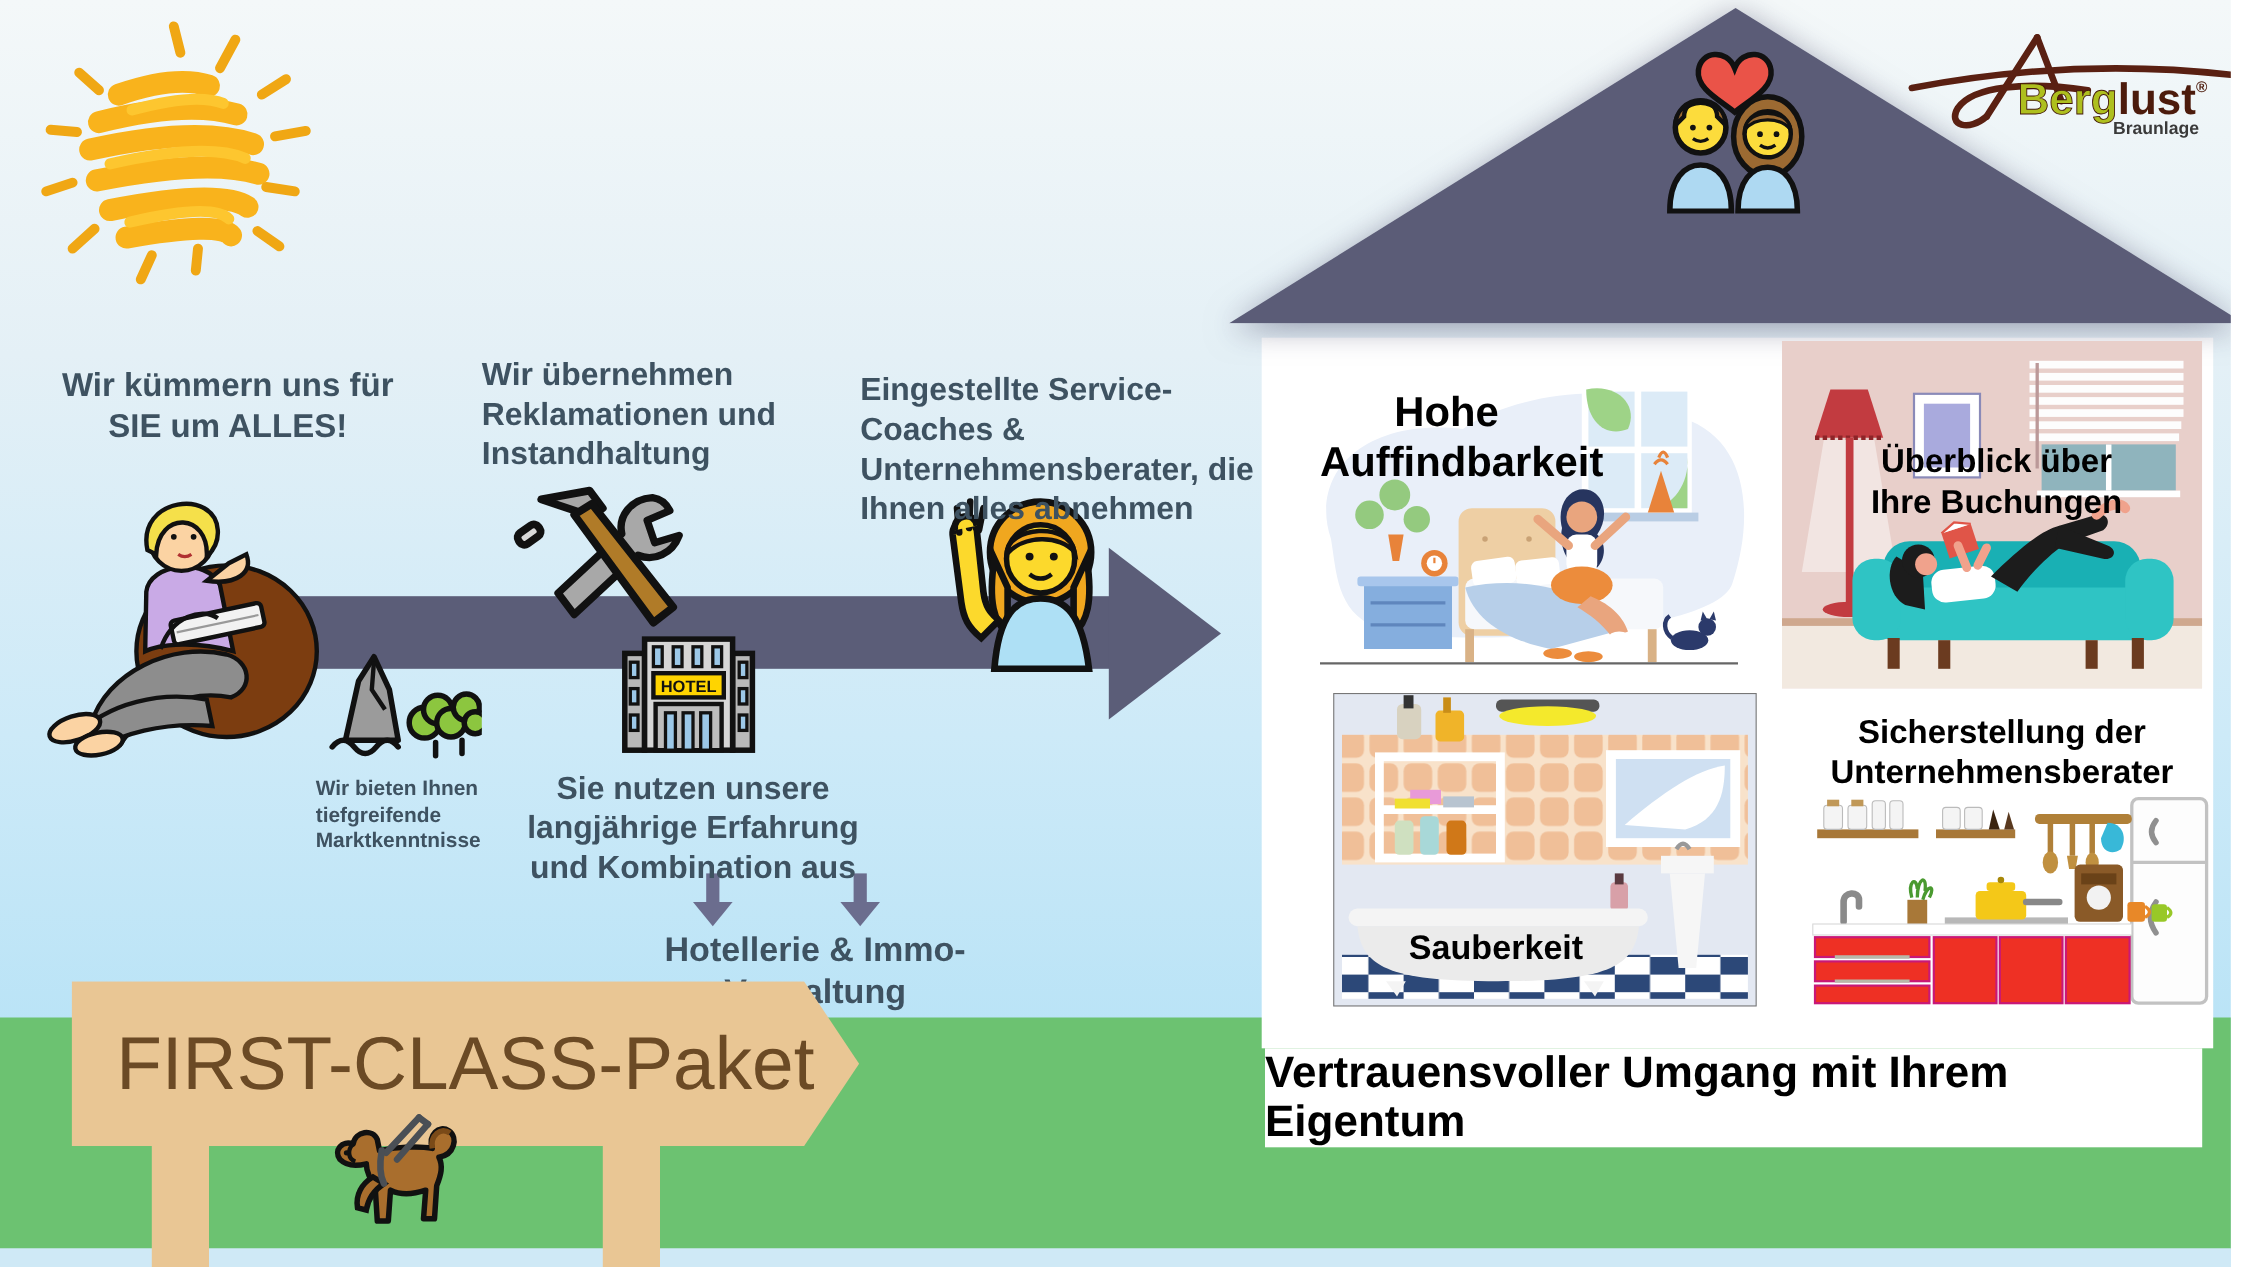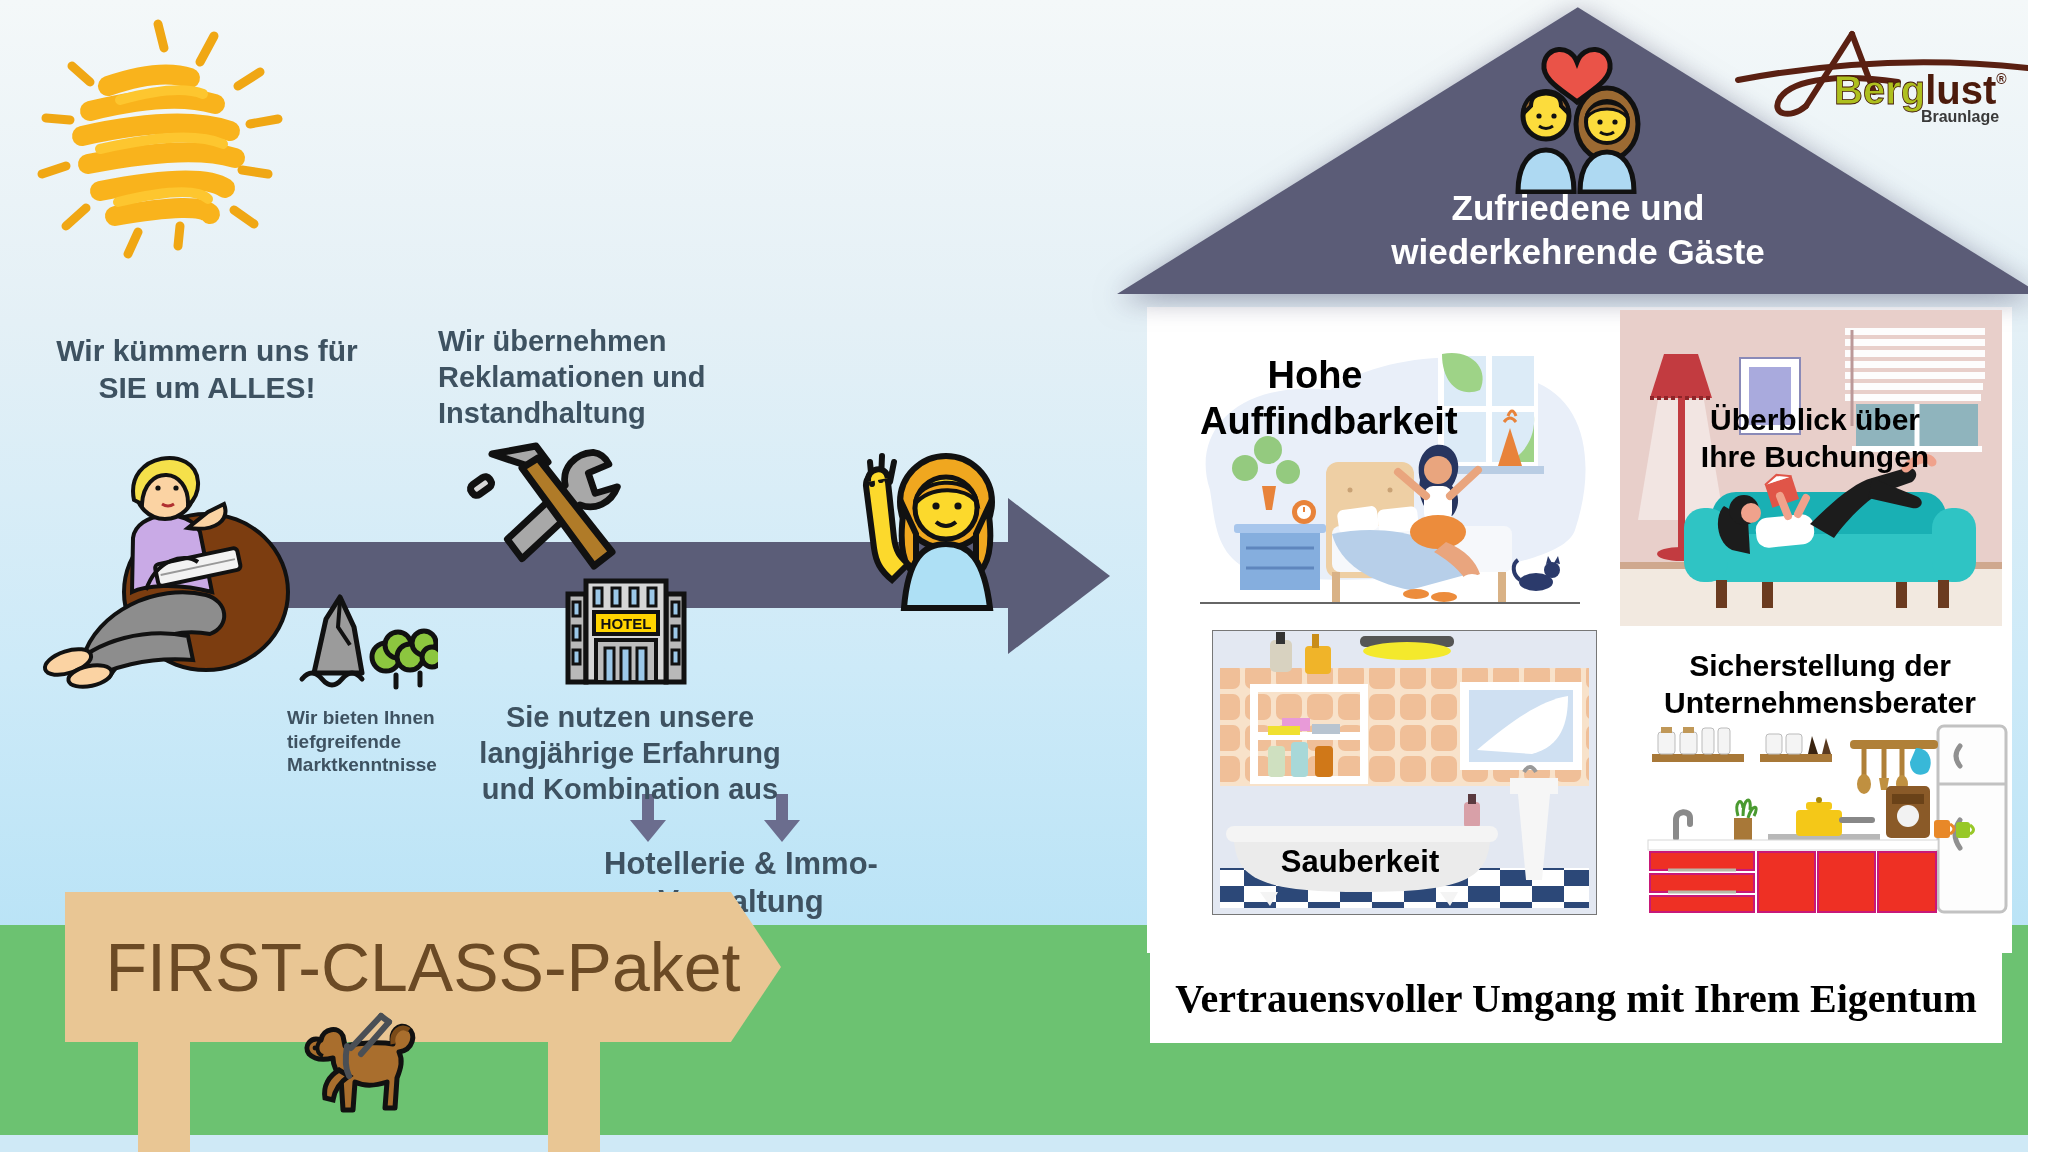--- a/index.html
+++ b/index.html
@@ -18,21 +18,21 @@
   .darrow .head{width:0;height:0;border-left:18px solid transparent;border-right:18px solid transparent;border-top:22px solid #6b6d8e;}
   
   .ground{left:0;top:925px;width:2048px;height:210px;background:#6cc271;z-index:1;}
   .water-strip{left:0;top:1135px;width:2048px;height:17px;background:#cfe9f6;z-index:1;}
   
   .house-body{left:1147px;top:307px;width:865px;height:646px;background:#ffffff;z-index:2;}
   .roof-wrap{left:1100px;top:0;width:948px;height:294px;z-index:3;filter:drop-shadow(0 5px 14px rgba(80,80,112,.55));}
   .roof{width:100%;height:100%;background:#5b5c77;clip-path:polygon(50.4% 2.5%,1.8% 100%,99.2% 100%);}
   .roof-text{left:1343px;top:186px;width:470px;color:#fff;font-weight:bold;font-size:35px;line-height:1.25;text-align:center;z-index:4;}
   .banner{left:1150px;top:953px;width:852px;height:90px;background:#fff;display:flex;align-items:center;justify-content:center;z-index:3;}
-  .banner-text{font-weight:bold;font-size:40px;color:#000;font-family:Liberation Serif, serif;}
+  .banner-text{font-weight:bold;font-size:40px;color:#000;}
   .qlabel{font-weight:bold;color:#000;text-align:center;line-height:1.22;z-index:5;}
   
   .sign-board{left:65px;top:892px;width:716px;height:150px;background:#e9c694;z-index:5;
     clip-path:polygon(0 0,93% 0,100% 50%,93% 100%,0 100%);display:flex;align-items:center;justify-content:center;}
   .sign-text{font-weight:normal;font-size:68px;color:#6b4a25;width:93%;text-align:center;}
   .post{width:52px;height:118px;top:1037px;background:#e9c694;z-index:4;}
 </style>
 </head>
 <body>
 
@@ -84,20 +84,21 @@
       <tspan fill="#aebf1e" stroke="#3f1408" stroke-width="0.8">Berg</tspan><tspan fill="#4c1b0c">lust</tspan><tspan fill="#4c1b0c" font-size="14" dy="-20">®</tspan>
     </text>
     <text x="228" y="96" font-size="16" font-weight="bold" fill="#3a3a3a" text-anchor="middle">Braunlage</text>
   </svg>
 
   <div class="abs arrow-band"></div>
   <div class="abs arrow-head"></div>
 
   <div class="abs txt" style="left:42px;top:332px;width:330px;font-size:30px;text-align:center;z-index:4">Wir kümmern uns für SIE um ALLES!</div>
   <div class="abs txt" style="left:438px;top:324px;width:270px;font-size:29px;z-index:4">Wir übernehmen Reklamationen und Instandhaltung</div>
+  <div class="abs txt" style="left:782px;top:338px;width:400px;font-size:29px;z-index:4">Eingestellte Service-Coaches &amp; Unternehmensberater, die Ihnen alles abnehmen</div>
   <div class="abs txt" style="left:287px;top:706px;width:235px;font-size:19px;z-index:4">Wir bieten Ihnen tiefgreifende Marktkenntnisse</div>
   <div class="abs txt" style="left:450px;top:700px;width:360px;font-size:29px;text-align:center;z-index:4">Sie nutzen unsere langjährige Erfahrung und Kombination aus</div>
   <div class="abs txt" style="left:531px;top:845px;width:420px;font-size:31px;text-align:center;z-index:4">Hotellerie &amp; Immo-Verwaltung</div>
 
   <div class="abs darrow" style="left:630px;top:794px;">
     <div class="stem"></div>
       <div class="head"></div>
     </div>
   <div class="abs darrow" style="left:764px;top:794px;">
     <div class="stem"></div>
@@ -185,21 +186,20 @@
       <rect x="45" y="72" width="9" height="34"></rect>
         <rect x="61" y="72" width="9" height="34"></rect>
         <rect x="77" y="72" width="9" height="34"></rect>
     </g>
   </svg>
 
   <div class="abs house-body"></div>
   <div class="abs roof-wrap">
       <div class="roof"></div>
     </div>
-  <div class="abs roof-text">Zufriedene und wiederkehrende Gäste</div>
 
   <svg class="abs" style="left:1498px;top:32px;z-index:4" width="158" height="162" viewBox="0 0 158 162">
     <path d="M79,30 C72,12 48,14 46,32 C44,48 64,58 79,70 C94,58 114,48 112,32 C110,14 86,12 79,30 Z" fill="#ea5348" stroke="#111" stroke-width="5"></path>
     <ellipse cx="109" cy="92" rx="31" ry="36" fill="#9c6a32" stroke="#111" stroke-width="5"></ellipse>
     <path d="M20,160 C20,130 34,118 48,118 C62,118 76,130 76,160 Z" fill="#aed9f2" stroke="#111" stroke-width="5"></path>
     <path d="M82,160 C82,132 95,120 109,120 C123,120 136,132 136,160 Z" fill="#aed9f2" stroke="#111" stroke-width="5"></path>
     <circle cx="48" cy="84" r="23" fill="#fcdc3c" stroke="#111" stroke-width="5"></circle>
     <path d="M25,82 A23,23 0 0 1 71,82 L63,74 A15,15 0 0 0 33,74 Z" fill="#9c6a32" stroke="#111" stroke-width="4"></path>
     <circle cx="109" cy="90" r="21" fill="#fcdc3c" stroke="#111" stroke-width="4"></circle>
     <path d="M88,86 C90,66 128,66 130,86 C120,74 98,74 88,86 Z" fill="#9c6a32" stroke="#111" stroke-width="3"></path>

